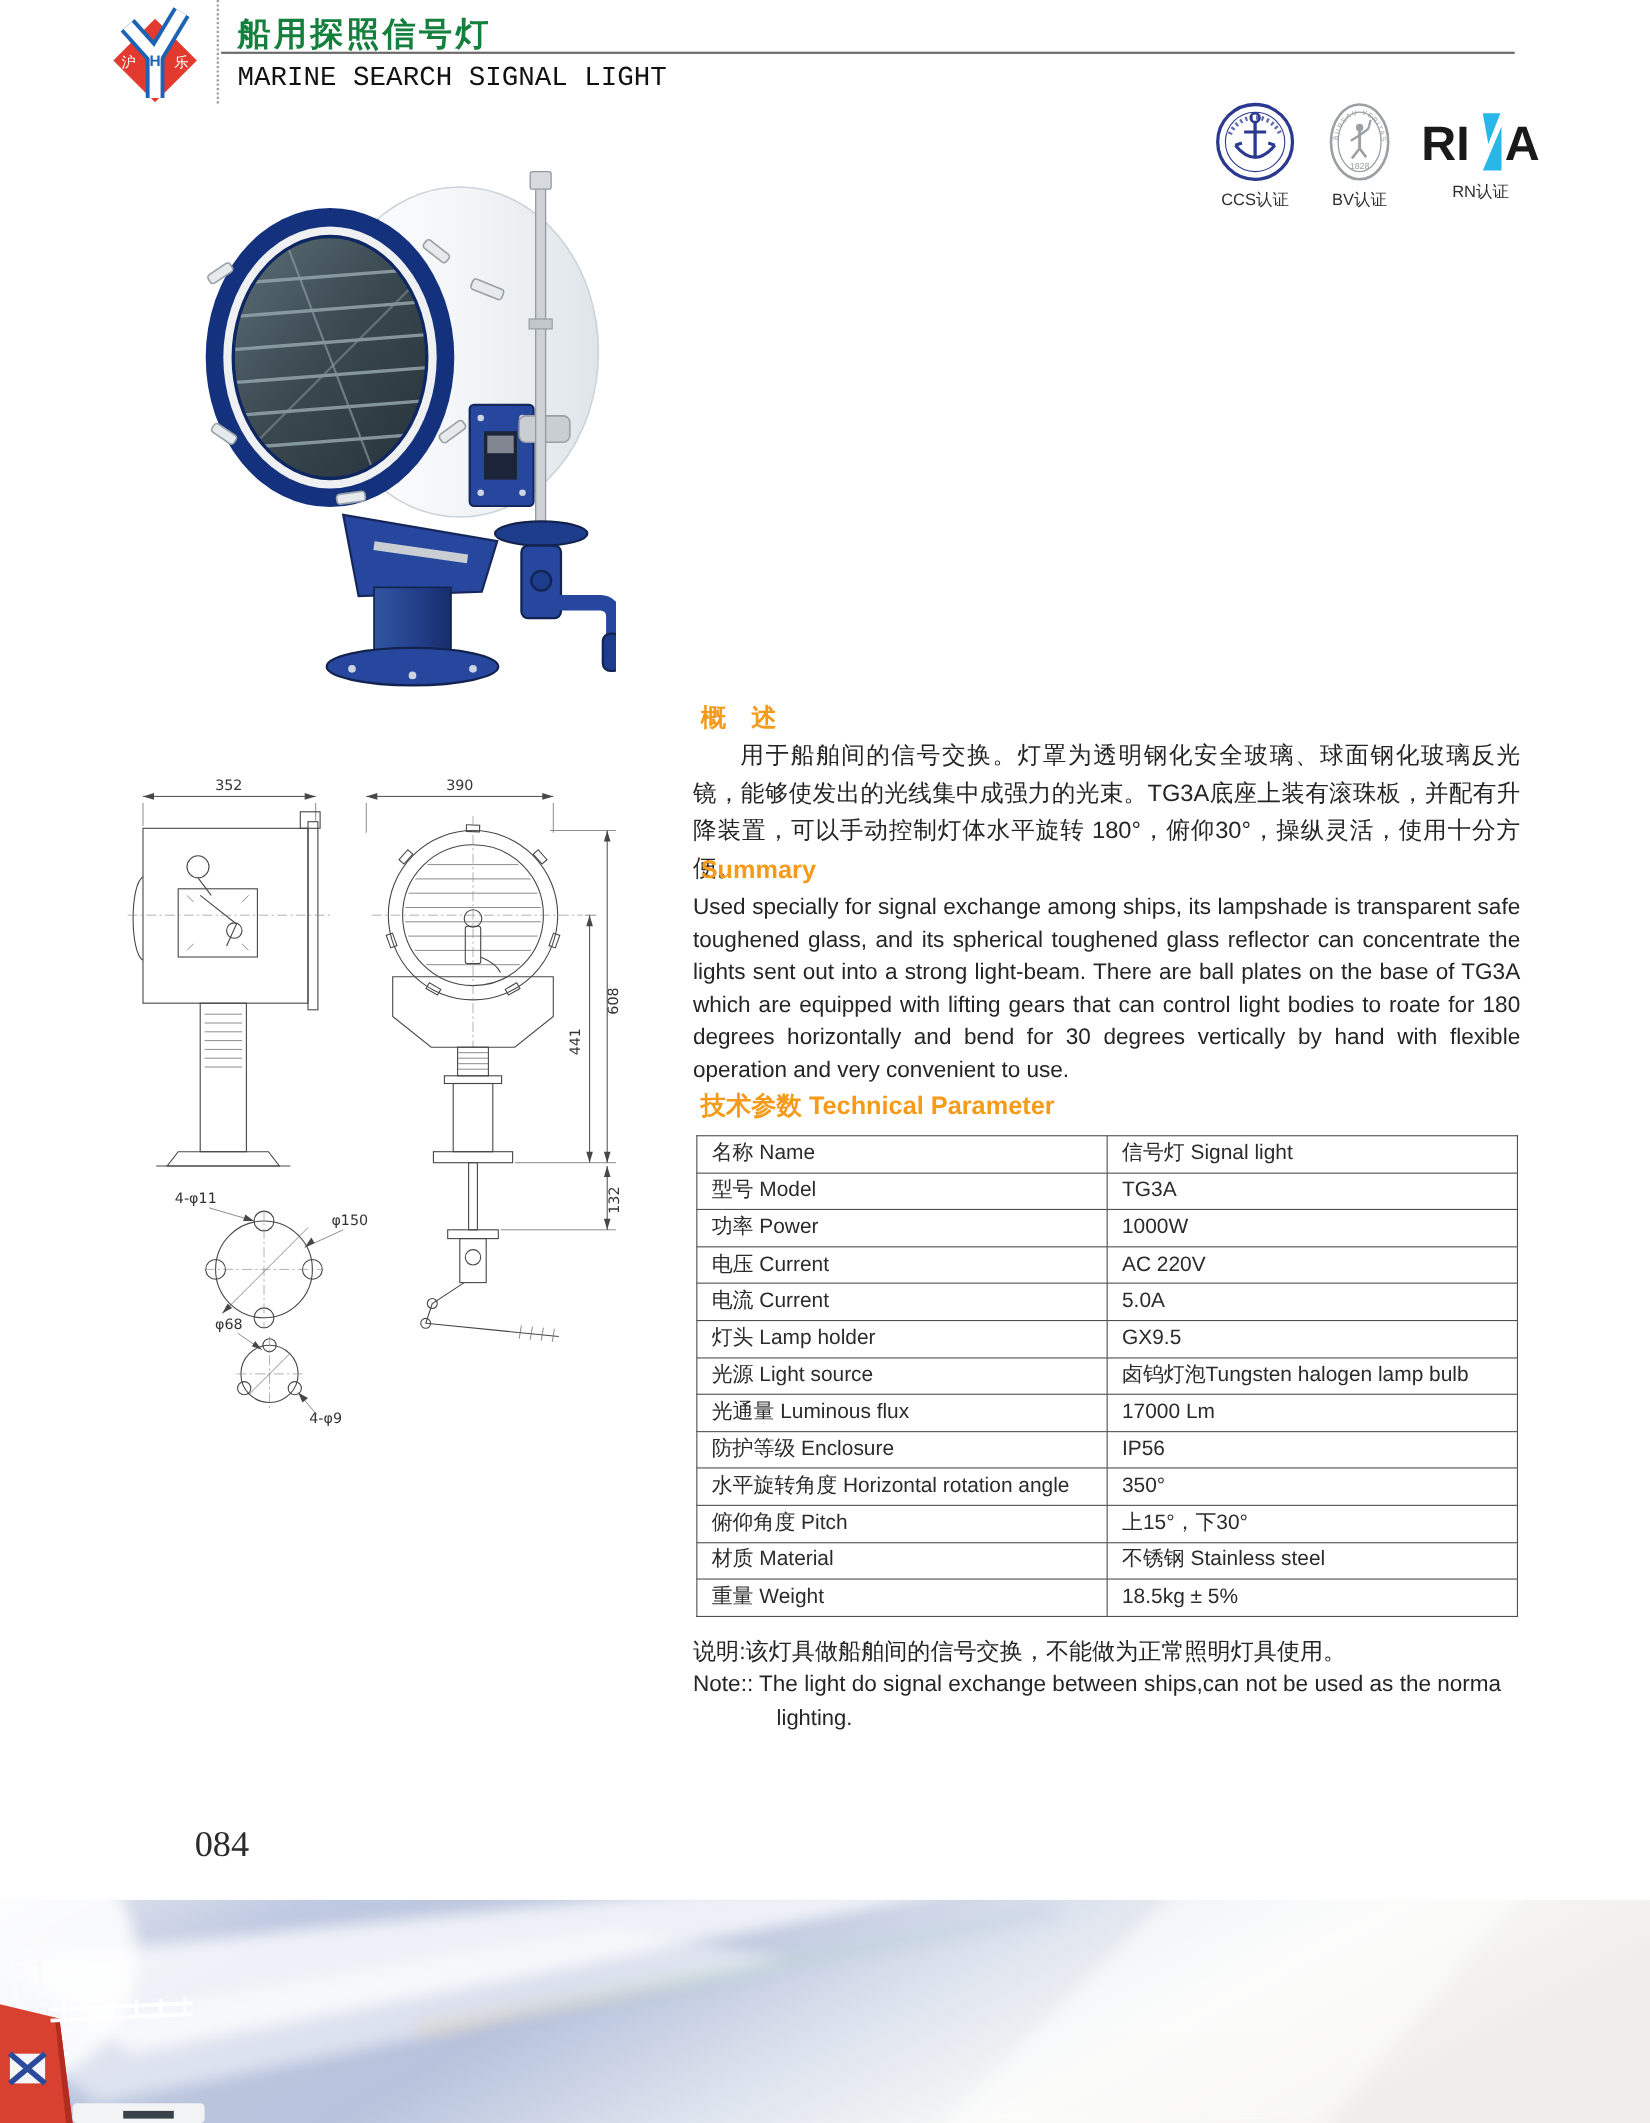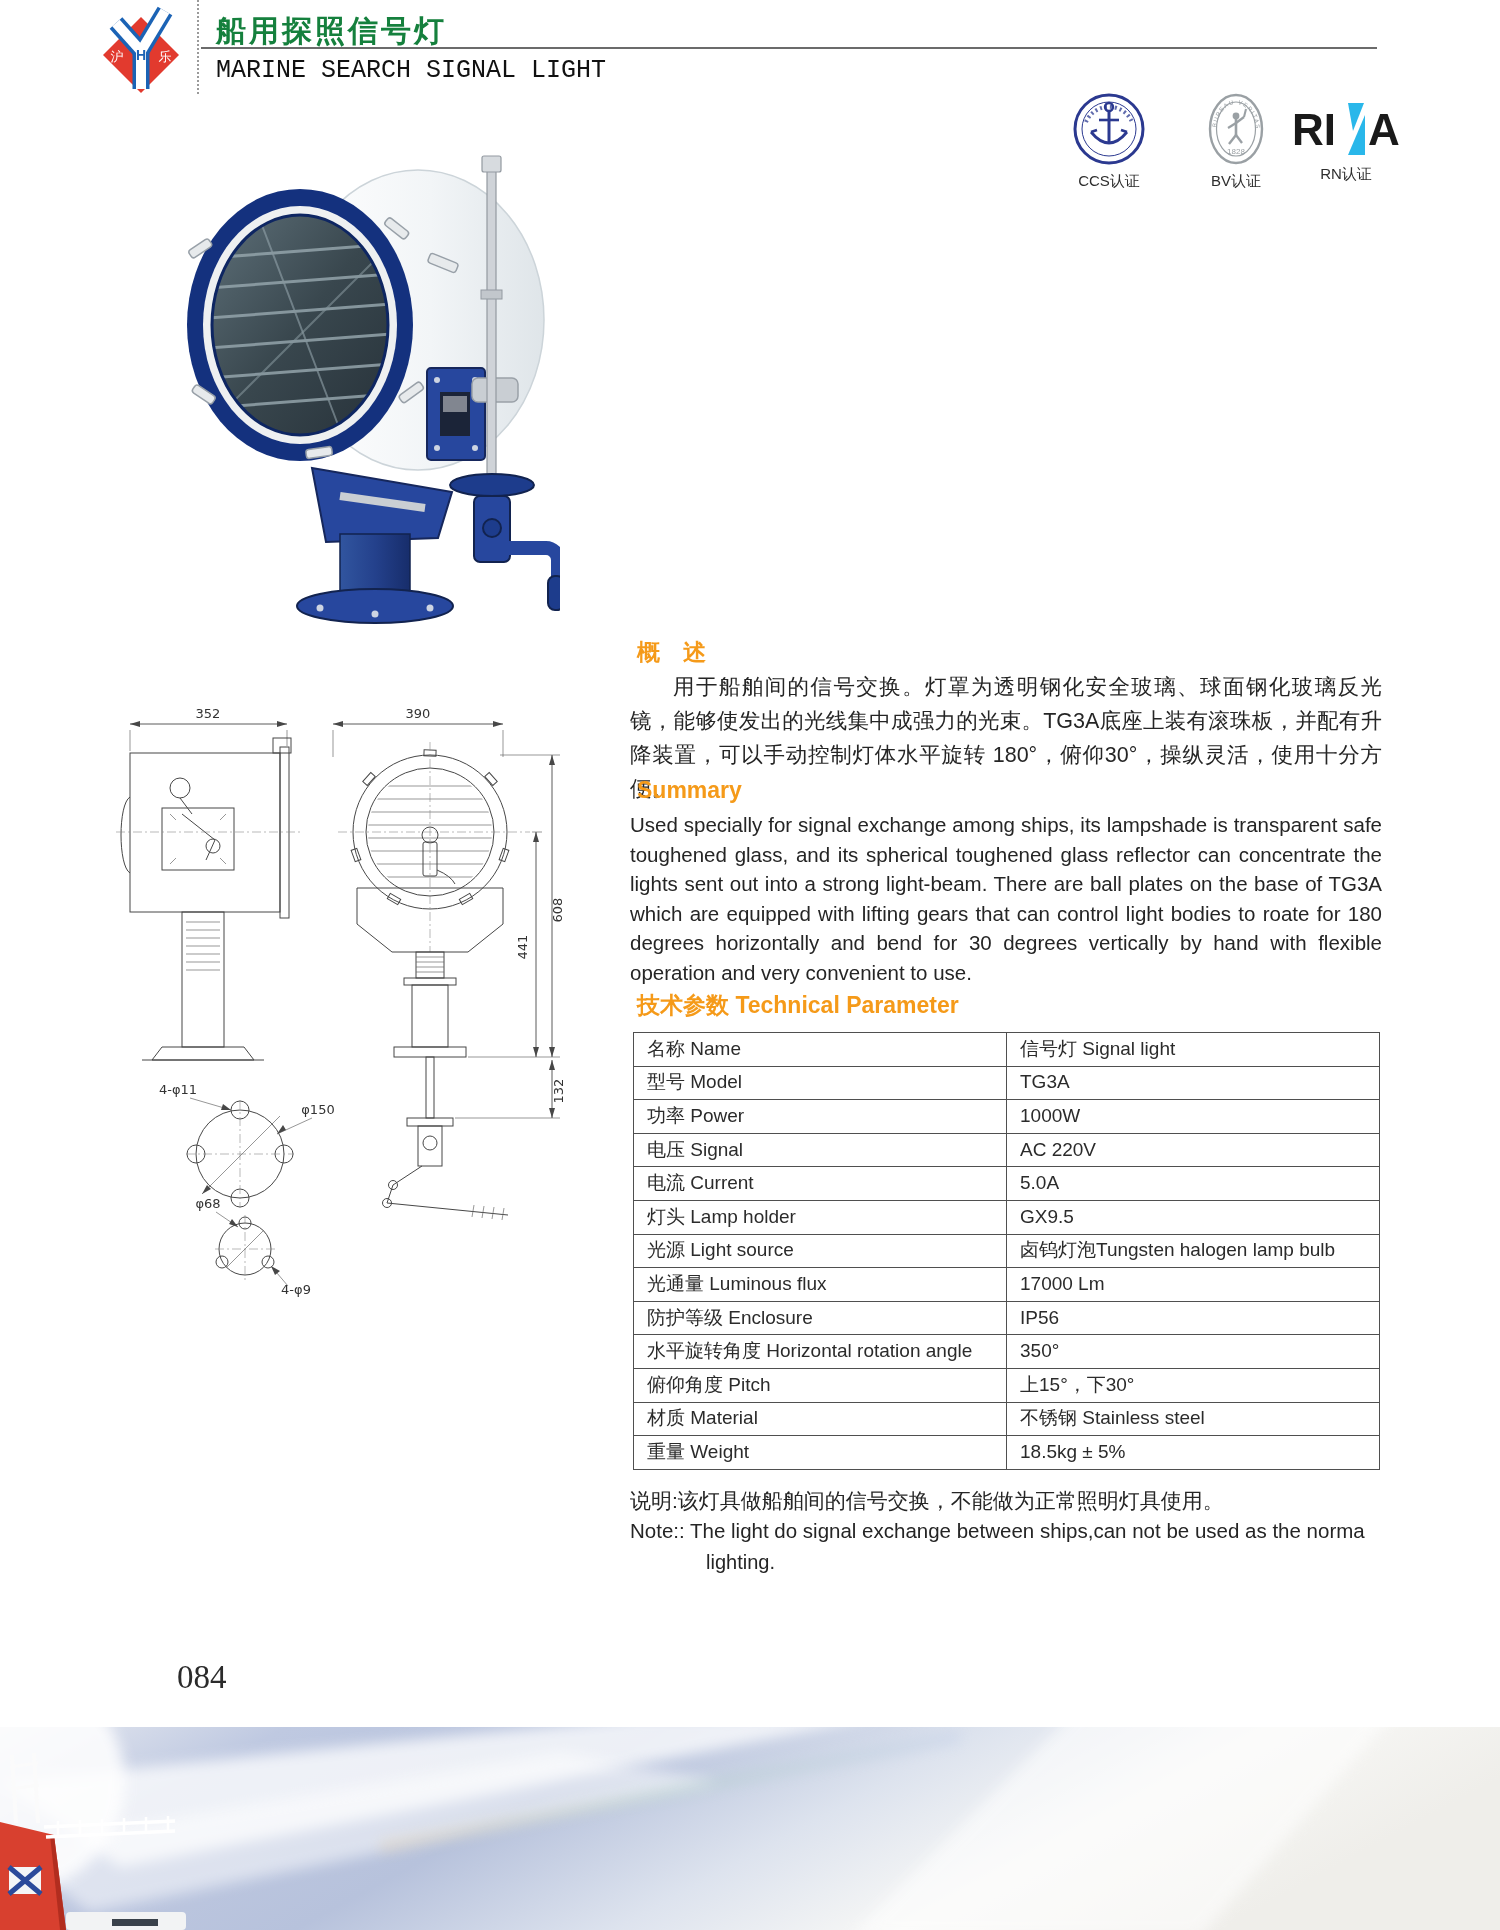--- a/index.html
+++ b/index.html
@@ -58,21 +58,21 @@
     <text x="22" y="56" font-size="13" fill="#ffffff" text-anchor="middle">沪</text>
     <text x="46" y="55" font-size="14" font-weight="bold" fill="#1b63b5" text-anchor="middle">H</text>
     <text x="70" y="56" font-size="13" fill="#ffffff" text-anchor="middle">乐</text>
   </svg>
 
   <div class="abs hdr-sep"></div>
   <div class="abs title-zh">船用探照信号灯</div>
   <div class="abs hdr-line"></div>
   <div class="abs title-en">MARINE SEARCH SIGNAL LIGHT</div>
 
-  <div class="abs cert" style="left:1068px;top:92px;width:82px">
+  <div class="abs cert" style="left:1100px;top:92px;width:82px">
     <svg width="74" height="74" viewBox="0 0 74 74">
       <circle cx="37" cy="37" r="34" fill="#fff" stroke="#2b3990" stroke-width="3"></circle>
       <circle cx="37" cy="37" r="27" fill="#fff" stroke="#2b3990" stroke-width="1"></circle>
       <circle cx="37" cy="15" r="4" fill="none" stroke="#2b3990" stroke-width="2.4"></circle>
       <line x1="37" y1="19" x2="37" y2="52" stroke="#2b3990" stroke-width="3"></line>
       <line x1="27" y1="28" x2="47" y2="28" stroke="#2b3990" stroke-width="2.6"></line>
       <path d="M19,40 Q37,62 55,40 M19,40 l6,-2 M55,40 l-6,-2" fill="none" stroke="#2b3990" stroke-width="2.8"></path>
       <path d="M14,30 A25,25 0 0 1 60,30" fill="none" stroke="#2b3990" stroke-width="4" stroke-dasharray="2 3" opacity=".75"></path>
     </svg>
     <div class="cert-label">CCS认证</div>
@@ -340,21 +340,21 @@
         </tr>
       <tr>
           <td>型号 Model</td>
           <td>TG3A</td>
         </tr>
       <tr>
           <td>功率 Power</td>
           <td>1000W</td>
         </tr>
       <tr>
-          <td>电压 Signal</td>
+          <td>电压 Current</td>
           <td>AC 220V</td>
         </tr>
       <tr>
           <td>电流 Current</td>
           <td>5.0A</td>
         </tr>
       <tr>
           <td>灯头 Lamp holder</td>
           <td>GX9.5</td>
         </tr>

